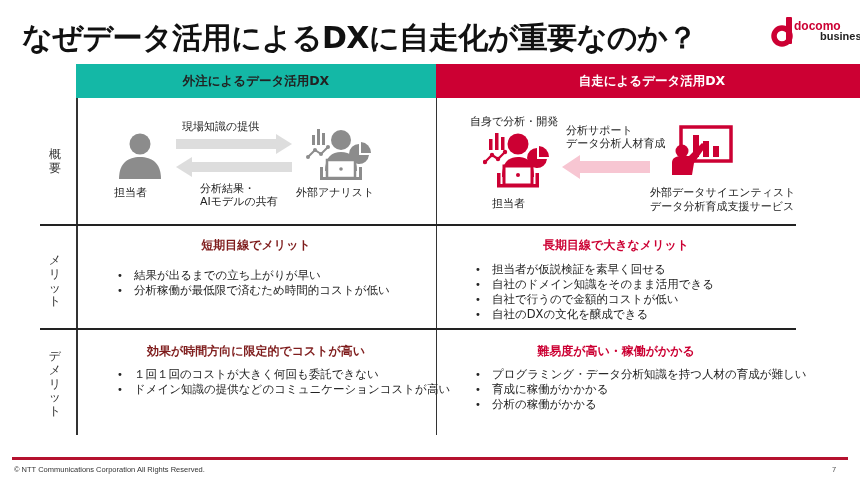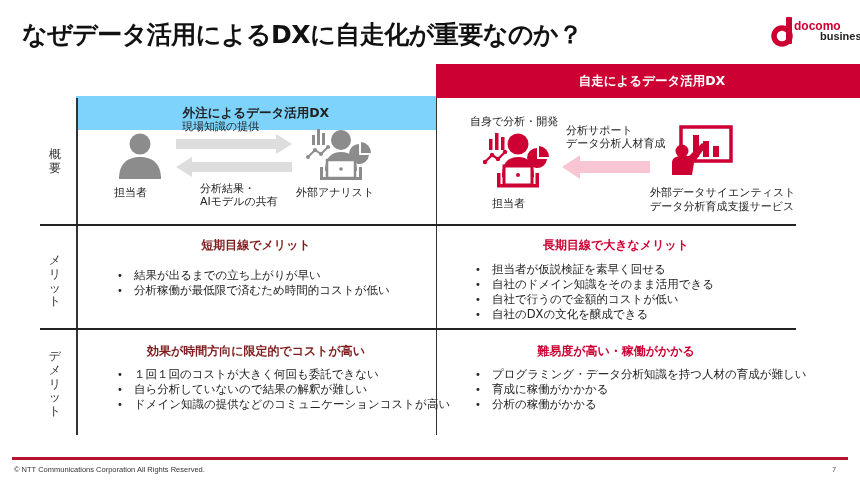--- a/index.html
+++ b/index.html
@@ -1,28 +1,28 @@
 <!DOCTYPE html>
 <html><head>
 <meta charset="utf-8">
 <style>
   * { box-sizing: border-box; margin: 0; padding: 0; }
   html, body { width: 860px; height: 483px; background: #ffffff; overflow: hidden; }
   body { position: relative; font-family: "DejaVu Sans", "Liberation Sans", sans-serif; color: #1a1a1a; }
 
-  .title { position: absolute; left: 22px; top: 18px; font-size: 25px; font-weight: bold; letter-spacing: -0.5px; color: #111; white-space: nowrap; }
+  .title { position: absolute; left: 22px; top: 18px; font-size: 30px; font-weight: bold; letter-spacing: -0.5px; color: #111; white-space: nowrap; }
 
   .logo { position: absolute; left: 771px; top: 17px; width: 76px; height: 28px; }
   .logo .dmark { position: absolute; left: 0; top: 0; width: 24px; height: 30px; }
   .logo .word { position: absolute; left: 23px; font-family: "Liberation Sans", sans-serif; font-weight: bold; line-height: 1; white-space: nowrap; }
   .logo .w1 { top: 3px; font-size: 12px; color: #cc0033; }
   .logo .w2 { top: 14px; font-size: 11px; color: #222; padding-left: 26px; }
 
   .hdr { position: absolute; top: 64px; height: 34px; display: flex; align-items: center; justify-content: center; font-size: 12.5px; font-weight: bold; }
-  .hdr-left { left: 76px; width: 360px; background: #7dd3fc; color: #222; margin-top: 32px; }
+  .hdr-left { left: 76px; width: 360px; background: #14b8a6; color: #222; }
   .hdr-right { left: 436px; width: 432px; background: #cc0033; color: #fff; }
 
   .vline { position: absolute; width: 1.5px; background: #333; }
   .hline { position: absolute; height: 1.5px; background: #222; left: 40px; width: 756px; }
 
   .rowlabel { position: absolute; left: 40px; width: 30px; display: flex; flex-direction: column; align-items: center; font-size: 12px; color: #333; line-height: 1.15; }
   .rowlabel span { display: block; }
 
   .txt { position: absolute; font-size: 11px; color: #222; white-space: nowrap; line-height: 1.3; }
   .cap { position: absolute; font-size: 11px; color: #222; white-space: nowrap; text-align: left; }
@@ -176,21 +176,20 @@
 <ul class="bullets" style="left:437px; top:262px;">
   <li>担当者が仮説検証を素早く回せる</li>
   <li>自社のドメイン知識をそのまま活用できる</li>
   <li>自社で行うので金額的コストが低い</li>
   <li>自社のDXの文化を醸成できる</li>
 </ul>
 
 <div class="sec-title dark" style="left:76px; top:343px; width:360px;">効果が時間方向に限定的でコストが高い</div>
 <ul class="bullets" style="left:79px; top:367px;">
   <li>１回１回のコストが大きく何回も委託できない</li>
-  <li>自ら分析していないので結果の解釈が難しい</li>
   <li>ドメイン知識の提供などのコミュニケーションコストが高い</li>
 </ul>
 
 <div class="sec-title red" style="left:436px; top:343px; width:360px;">難易度が高い・稼働がかかる</div>
 <ul class="bullets" style="left:437px; top:367px;">
   <li>プログラミング・データ分析知識を持つ人材の育成が難しい</li>
   <li>育成に稼働がかかかる</li>
   <li>分析の稼働がかかる</li>
 </ul>
 

